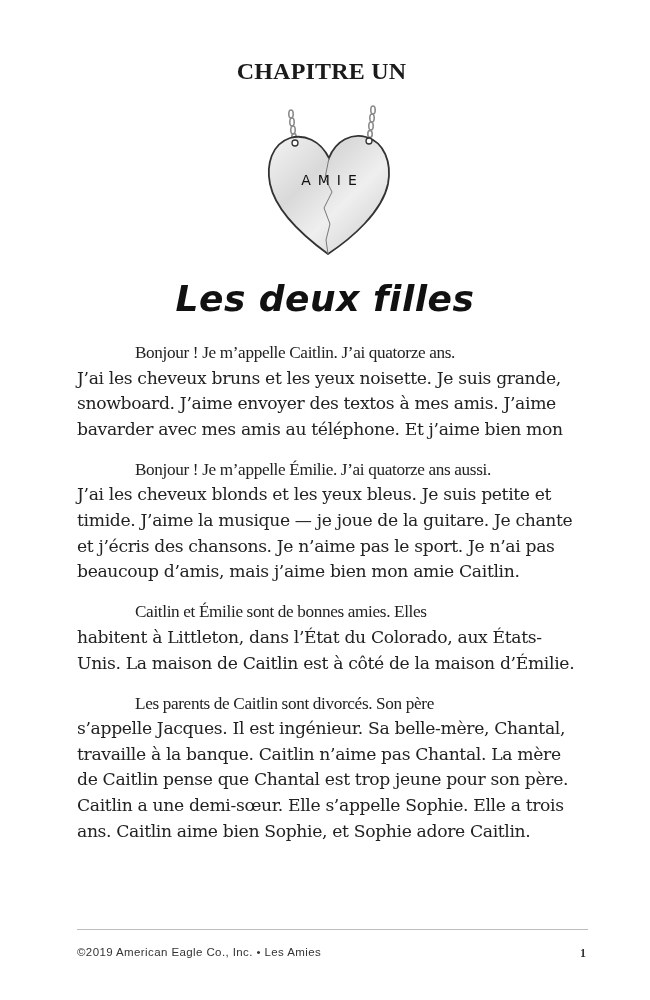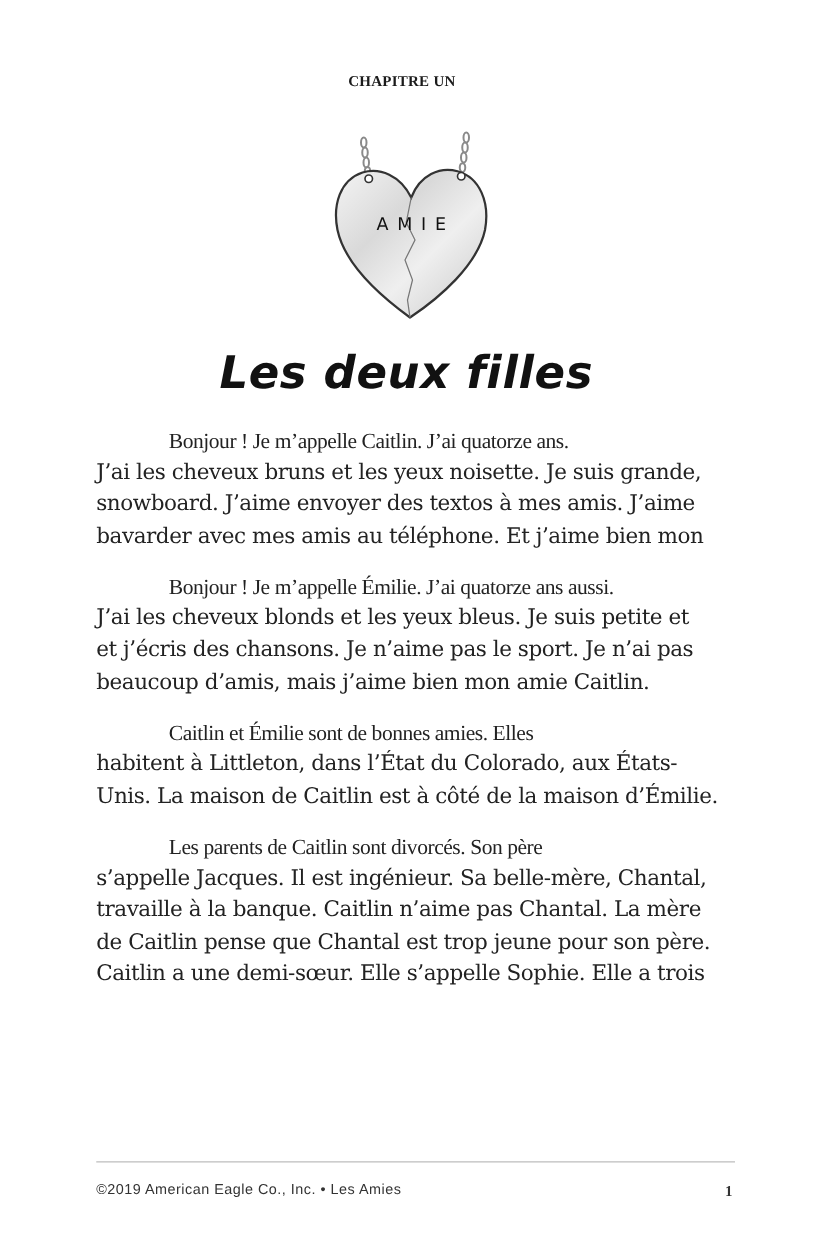--- a/index.html
+++ b/index.html
@@ -1,19 +1,19 @@
 <!DOCTYPE html>
 <html><head>
   <meta charset="utf-8">
   <style>
     html, body { margin: 0; padding: 0; background: #ffffff; }
     body { width: 650px; height: 1000px; position: relative; overflow: hidden; color: #1e1e1e; }
     .chapter {
       position: absolute; top: 58px; left: 0; width: 643px; text-align: center;
-      font-family: "Liberation Serif", serif; font-weight: bold; font-size: 12px; letter-spacing: 0.2px; color: #1b1b1b;
+      font-family: "Liberation Serif", serif; font-weight: bold; font-size: 24px; letter-spacing: 0.2px; color: #1b1b1b;
     }
     .pendant { position: absolute; left: 262px; top: 100px; width: 134px; height: 162px; }
     .pendant svg { width: 100%; height: 100%; display: block; }
     .pendant-text {
       position: absolute; left: 0; width: 134px; top: 72px; text-align: center;
       font-family: "DejaVu Sans", sans-serif; font-size: 14px; letter-spacing: 7px; color: #111; padding-left: 7px; box-sizing: border-box;
     }
     .title {
       position: absolute; top: 278px; left: 0; width: 650px; text-align: center;
       font-family: "DejaVu Sans", sans-serif; font-weight: bold; font-style: italic; font-size: 36px; color: #111;
@@ -79,32 +79,34 @@
 <div class="body-text">
   <p class="para">
     <span class="line first">Bonjour ! Je m’appelle Caitlin. J’ai quatorze ans.</span>
     <span class="line">J’ai les cheveux bruns et les yeux noisette. Je suis grande,</span>
     <span class="line">snowboard. J’aime envoyer des textos à mes amis. J’aime</span>
     <span class="line">bavarder avec mes amis au téléphone. Et j’aime bien mon</span>
   </p>
   <p class="para">
     <span class="line first">Bonjour ! Je m’appelle Émilie. J’ai quatorze ans aussi.</span>
     <span class="line">J’ai les cheveux blonds et les yeux bleus. Je suis petite et</span>
+    <span class="line">timide. J’aime la musique — je joue de la guitare. Je chante</span>
     <span class="line">et j’écris des chansons. Je n’aime pas le sport. Je n’ai pas</span>
     <span class="line">beaucoup d’amis, mais j’aime bien mon amie Caitlin.</span>
   </p>
   <p class="para">
     <span class="line first">Caitlin et Émilie sont de bonnes amies. Elles</span>
     <span class="line">habitent à Littleton, dans l’État du Colorado, aux États-</span>
     <span class="line">Unis. La maison de Caitlin est à côté de la maison d’Émilie.</span>
   </p>
   <p class="para">
     <span class="line first">Les parents de Caitlin sont divorcés. Son père</span>
     <span class="line">s’appelle Jacques. Il est ingénieur. Sa belle-mère, Chantal,</span>
     <span class="line">travaille à la banque. Caitlin n’aime pas Chantal. La mère</span>
     <span class="line">de Caitlin pense que Chantal est trop jeune pour son père.</span>
     <span class="line">Caitlin a une demi-sœur. Elle s’appelle Sophie. Elle a trois</span>
+    <span class="line">ans. Caitlin aime bien Sophie, et Sophie adore Caitlin.</span>
   </p>
 </div>
 
 <div class="footer-rule"></div>
 <div class="footer-left">©2019 American Eagle Co., Inc. • Les Amies</div>
 <div class="footer-right">1</div>
 
 </body></html>

